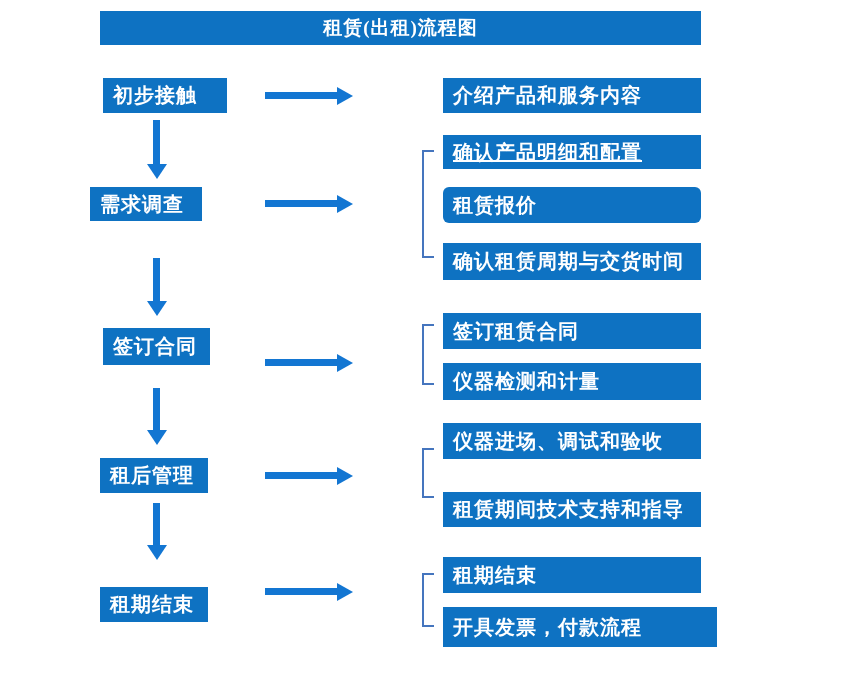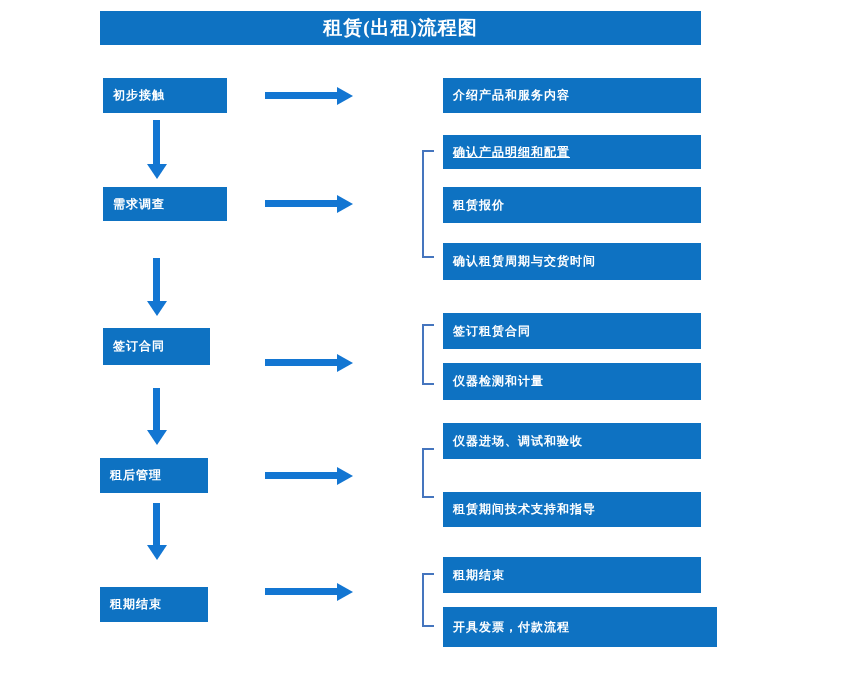--- a/index.html
+++ b/index.html
@@ -27,21 +27,21 @@
     font-weight: bold;
     font-size: 19px;
     letter-spacing: 1px;
     text-align: center;
   }
   .step-box, .detail-box {
     position: absolute;
     background: var(--box);
     color: var(--text);
     font-weight: bold;
-    font-size: 12px;
+    font-size: 20px;
     letter-spacing: 1px;
     padding-left: 10px;
     white-space: nowrap;
     overflow: hidden;
     display: flex;
     align-items: center;
   }
   .h-arrow {
     position: absolute;
     width: 72px;
@@ -84,28 +84,28 @@
   }
 </style>
 </head>
 <body>
 
 <div class="canvas">
 
   <div class="title-bar" style="left:100px; top:11px; width:601px; height:34px; line-height:34px;">租赁(出租)流程图</div>
 
   <div class="step-box" style="left:103px; top:78px;  width:124px; height:35px;">初步接触</div>
-  <div class="step-box" style="left:103px; top:187px; width:124px; height:34px;">需求调查</div>
+  <div class="step-box" style="left:90px; top:187px; width:112px; height:34px;">需求调查</div>
   <div class="step-box" style="left:103px; top:328px; width:107px; height:37px;">签订合同</div>
   <div class="step-box" style="left:100px; top:458px; width:108px; height:35px;">租后管理</div>
   <div class="step-box" style="left:100px; top:575px; width:108px; height:35px;margin-top:12px;">租期结束</div>
 
   <div class="detail-box" style="left:443px; top:78px;  width:258px; height:35px;">介绍产品和服务内容</div>
   <div class="detail-box" style="left:443px; top:135px; width:258px; height:34px;text-decoration:underline;">确认产品明细和配置</div>
-  <div class="detail-box" style="left:443px; top:187px; width:258px; height:36px;">租赁报价</div>
+  <div class="detail-box" style="left:443px; top:187px; width:258px; height:36px;border-radius:6px;">租赁报价</div>
   <div class="detail-box" style="left:443px; top:243px; width:258px; height:37px;">确认租赁周期与交货时间</div>
   <div class="detail-box" style="left:443px; top:313px; width:258px; height:36px;">签订租赁合同</div>
   <div class="detail-box" style="left:443px; top:363px; width:258px; height:37px;">仪器检测和计量</div>
   <div class="detail-box" style="left:443px; top:492px; width:258px; height:35px;">租赁期间技术支持和指导</div>
   <div class="detail-box" style="left:443px; top:423px; width:258px; height:36px;">仪器进场、调试和验收</div>
   <div class="detail-box" style="left:443px; top:557px; width:258px; height:36px;">租期结束</div>
   <div class="detail-box" style="left:443px; top:607px; width:274px; height:40px;text-align:center;">开具发票，付款流程</div>
 
   <div class="h-arrow" style="left:265px; top:92px;"></div>
   <div class="h-arrow" style="left:265px; top:200px;"></div>

